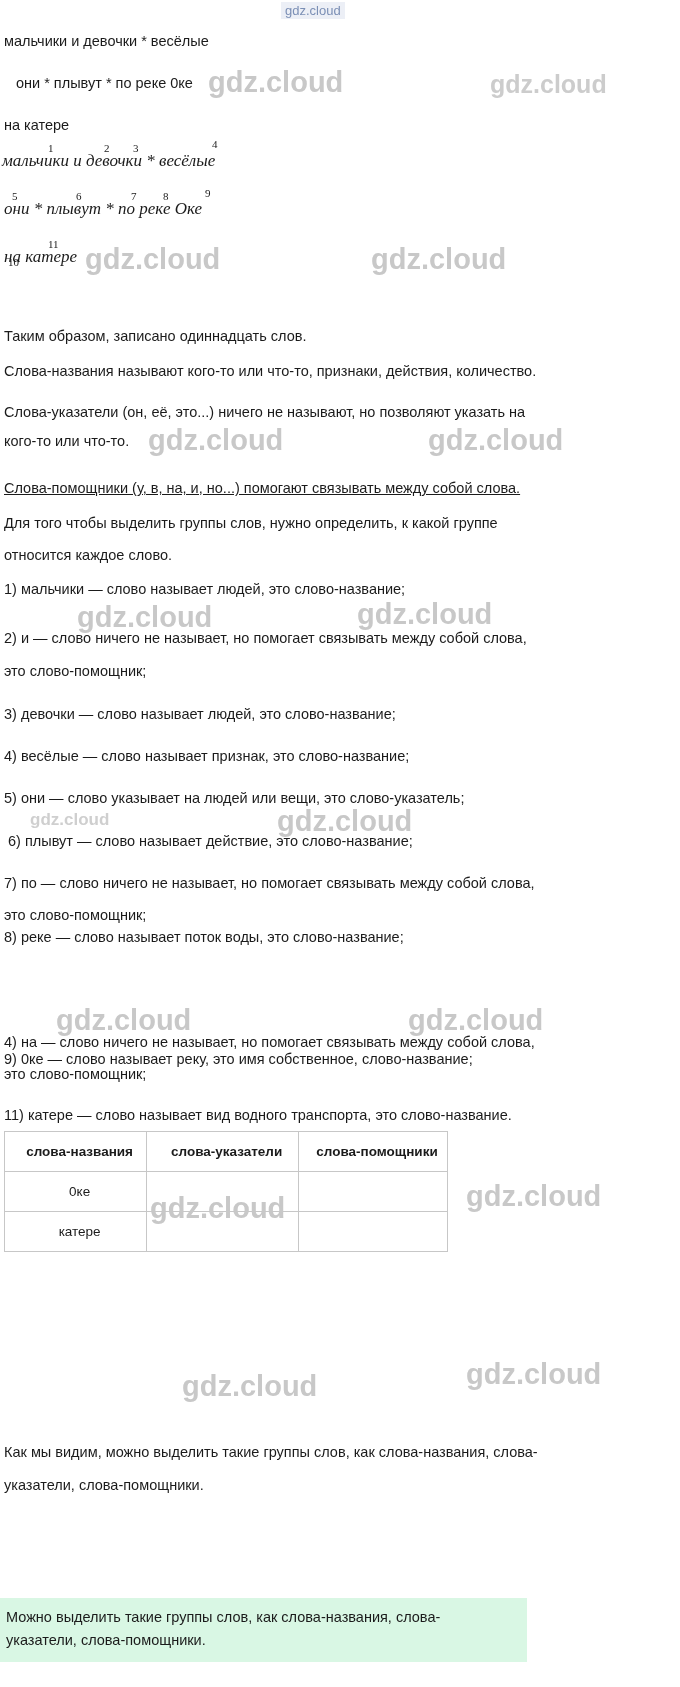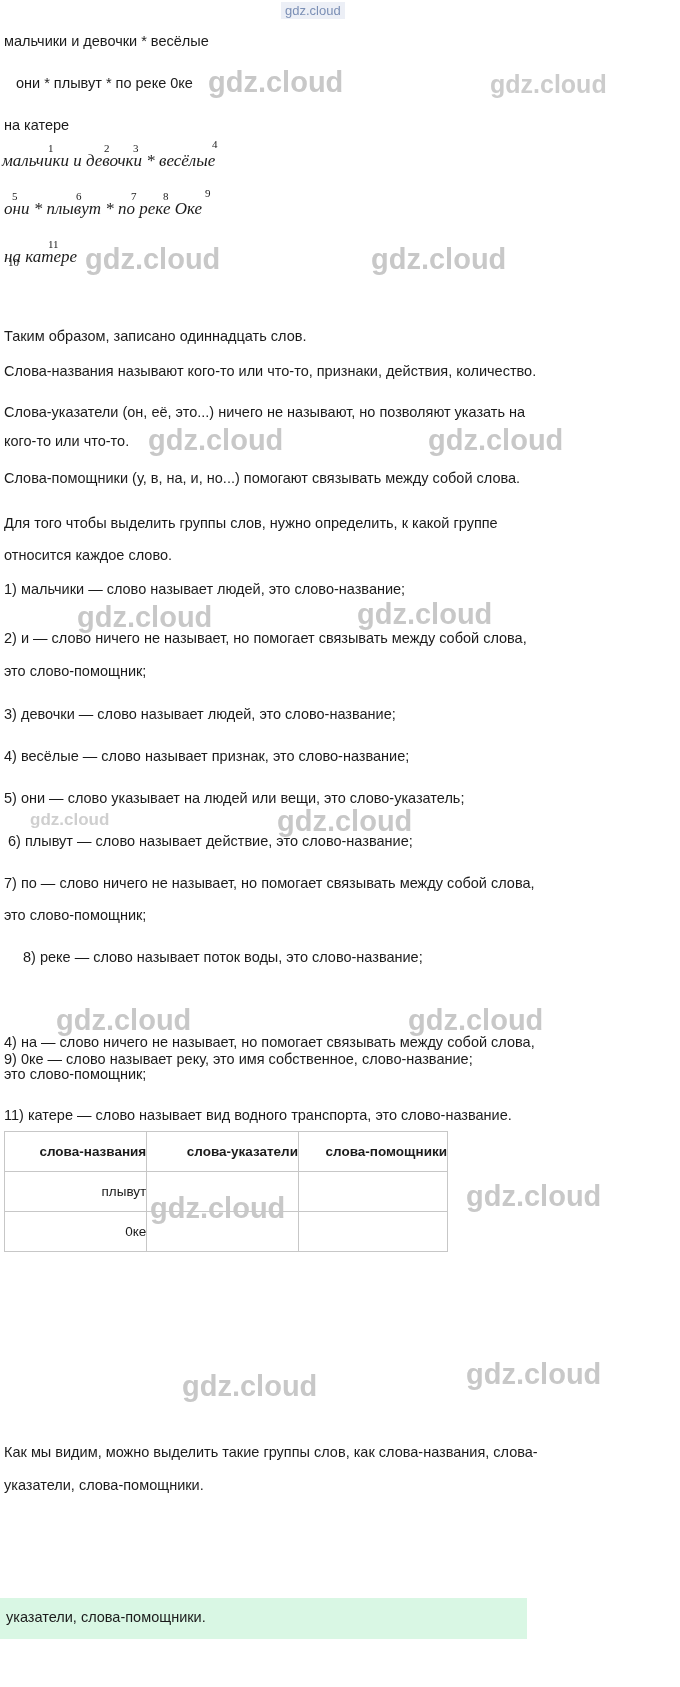--- a/index.html
+++ b/index.html
@@ -69,21 +69,21 @@
     position: absolute;
     left: 4px; top: 1131px;
     border-collapse: collapse;
     width: 444px;
     background: transparent;
     z-index: 2;
   }
   table.groups td, table.groups th {
     border: 1px solid #c7c7c7;
     font-size: 13.5px;
-    text-align: right;
+    text-align: center;
     padding: 7px 0 8px 8px;
     height: 24px;
     color: #1b1b1b;
     font-weight: normal;
     vertical-align: middle;
   }
   table.groups th { font-weight: bold; font-size: 13.5px; }
   table.groups td.c1 { width: 140px; }
   table.groups td.c2 { width: 150px; }
   table.groups td.c3 { width: 146px; }
@@ -135,78 +135,79 @@
   <div class="wm big" style="left:371px; top:243px;">gdz.cloud</div>
 
   <div class="txt" style="left:4px; top:327px;">Таким образом, записано одиннадцать слов.</div>
   <div class="txt" style="left:4px; top:362px;">Слова-названия называют кого-то или что-то, признаки, действия, количество.</div>
   <div class="txt" style="left:4px; top:403px;">Слова-указатели (он, её, это...) ничего не называют, но позволяют указать на</div>
   <div class="txt" style="left:4px; top:432px;">кого-то или что-то.</div>
 
   <div class="wm big" style="left:148px; top:424px;">gdz.cloud</div>
   <div class="wm big" style="left:428px; top:424px;">gdz.cloud</div>
 
-  <div class="txt" style="left:4px; top:469px;">Слова-помощники (у, в, на, и, но...) помогают связывать между собой слова.</div>
+  <div class="txt" style="left:4px; top:479px;text-decoration:underline;">Слова-помощники (у, в, на, и, но...) помогают связывать между собой слова.</div>
   <div class="txt" style="left:4px; top:514px;">Для того чтобы выделить группы слов, нужно определить, к какой группе</div>
   <div class="txt" style="left:4px; top:546px;">относится каждое слово.</div>
 
   <div class="txt" style="left:4px; top:580px;">1) мальчики — слово называет людей, это слово-название;</div>
   <div class="wm big" style="left:77px; top:601px;">gdz.cloud</div>
   <div class="wm big" style="left:357px; top:598px;">gdz.cloud</div>
 
   <div class="txt" style="left:4px; top:629px;">2) и — слово ничего не называет, но помогает связывать между собой слова,</div>
   <div class="txt" style="left:4px; top:662px;">это слово-помощник;</div>
 
   <div class="txt" style="left:4px; top:705px;">3) девочки — слово называет людей, это слово-название;</div>
   <div class="txt" style="left:4px; top:747px;">4) весёлые — слово называет признак, это слово-название;</div>
   <div class="txt" style="left:4px; top:789px;">5) они — слово указывает на людей или вещи, это слово-указатель;</div>
 
   <div class="wm small" style="left:30px; top:810px;">gdz.cloud</div>
   <div class="wm big" style="left:277px; top:805px;">gdz.cloud</div>
 
   <div class="txt" style="left:8px; top:832px;">6) плывут — слово называет действие, это слово-название;</div>
   <div class="txt" style="left:4px; top:874px;">7) по — слово ничего не называет, но помогает связывать между собой слова,</div>
   <div class="txt" style="left:4px; top:906px;">это слово-помощник;</div>
-  <div class="txt" style="left:4px; top:948px;margin-left:19px;">8) реке — слово называет поток воды, это слово-название;</div>
+  <div class="txt" style="left:4px; top:928px;">8) реке — слово называет поток воды, это слово-название;</div>
   <div class="txt" style="left:4px; top:1050px;">9) 0ке — слово называет реку, это имя собственное, слово-название;</div>
 
   <div class="wm big" style="left:56px; top:1004px;">gdz.cloud</div>
   <div class="wm big" style="left:408px; top:1004px;">gdz.cloud</div>
 
   <div class="txt" style="left:4px; top:1033px;">4) на — слово ничего не называет, но помогает связывать между собой слова,</div>
   <div class="txt" style="left:4px; top:1065px;">это слово-помощник;</div>
   <div class="txt" style="left:4px; top:1106px;">11) катере — слово называет вид водного транспорта, это слово-название.</div>
 
   <table class="groups">
     <thead>
       <tr>
         <th class="c1">слова-названия</th>
         <th class="c2">слова-указатели</th>
         <th class="c3">слова-помощники</th>
       </tr>
     </thead>
     <tbody>
       <tr>
-        <td class="c1">плывут</td>
+        <td class="c1">0ке</td>
         <td class="c2"></td>
         <td class="c3"></td>
       </tr>
       <tr>
-        <td class="c1">0ке</td>
+        <td class="c1">катере</td>
         <td class="c2"></td>
         <td class="c3"></td>
       </tr>
     </tbody>
   </table>
 
   <div class="wm big" style="left:150px; top:1192px;">gdz.cloud</div>
   <div class="wm big" style="left:466px; top:1180px;">gdz.cloud</div>
   <div class="wm big" style="left:182px; top:1370px;">gdz.cloud</div>
   <div class="wm big" style="left:466px; top:1358px;">gdz.cloud</div>
 
   <div class="txt" style="left:4px; top:1443px;">Как мы видим, можно выделить такие группы слов, как слова-названия, слова-</div>
   <div class="txt" style="left:4px; top:1476px;">указатели, слова-помощники.</div>
 
   <div class="answer-box">
+    <div>Можно выделить такие группы слов, как слова-названия, слова-</div>
     <div>указатели, слова-помощники.</div>
   </div>
 
 </div>
 
 </body></html>

